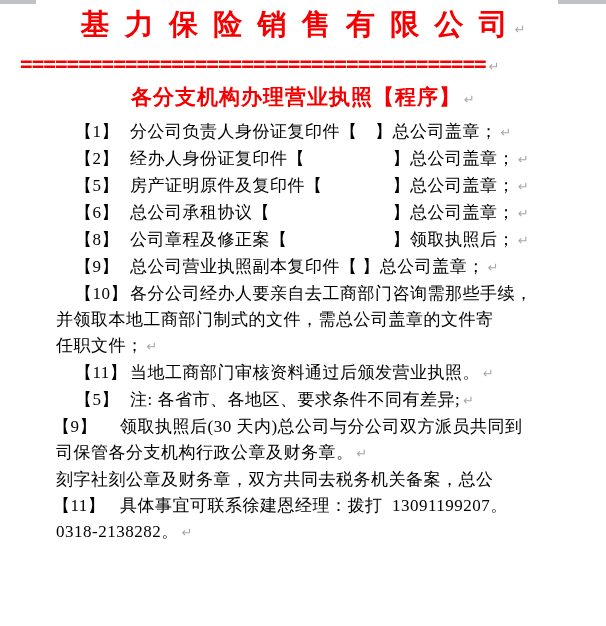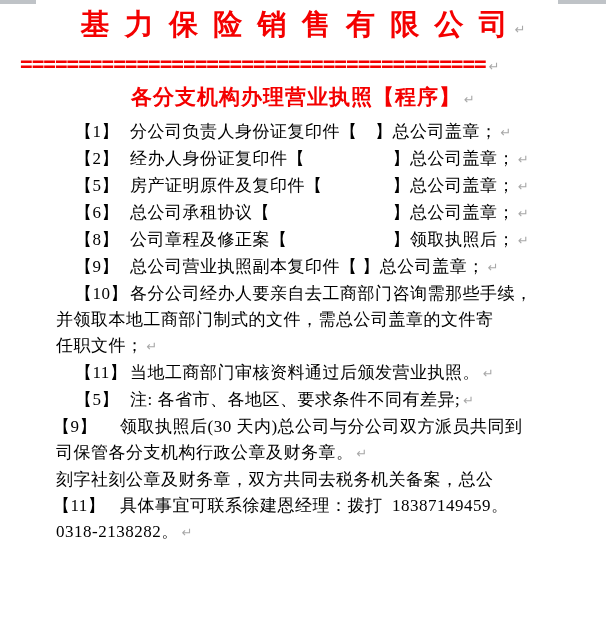--- a/index.html
+++ b/index.html
@@ -76,16 +76,16 @@
     </div>
     <div class="item">
       <div class="line"><span class="num">【5】</span><span>注: 各省市、各地区、要求条件不同有差异;</span><span class="pmark">↵</span></div>
     </div>
     <div class="item">
       <div class="line"><span class="num">【9】</span><span>领取执照后(30 天内)总公司与分公司双方派员共同到</span></div>
       <div class="line cont"><span>司保管各分支机构行政公章及财务章。</span><span class="pmark">↵</span></div>
       <div class="line cont"><span>刻字社刻公章及财务章，双方共同去税务机关备案，总公</span></div>
     </div>
     <div class="item">
-      <div class="line"><span class="num">【11】</span><span>具体事宜可联系徐建恩经理：拨打  18387149459。</span></div>
+      <div class="line"><span class="num">【11】</span><span>具体事宜可联系徐建恩经理：拨打  13091199207。</span></div>
       <div class="line cont"><span>0318-2138282。</span><span class="pmark">↵</span></div>
     </div>
   </div>
 
 </body></html>

